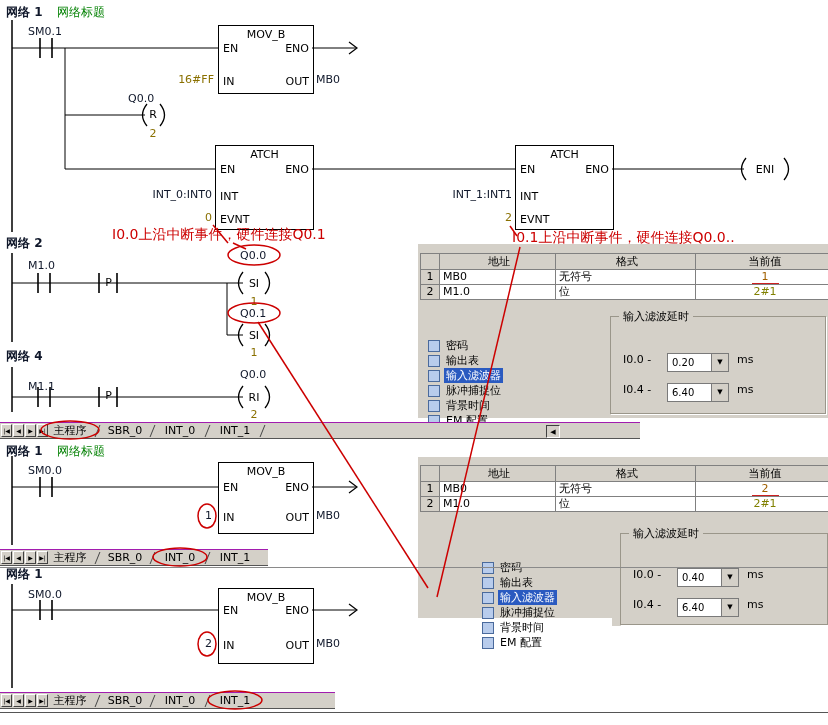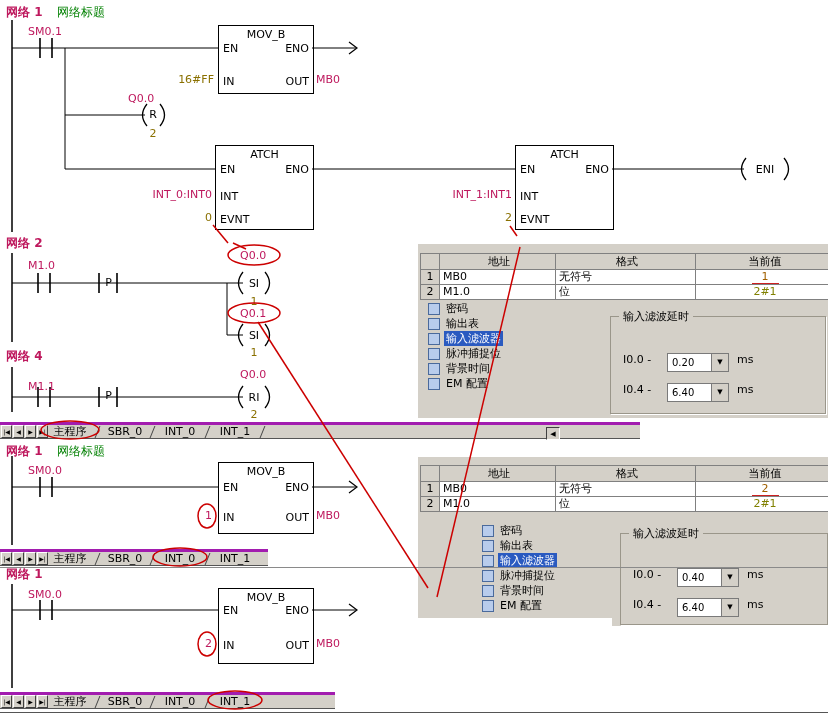--- a/index.html
+++ b/index.html
@@ -1,18 +1,18 @@
 <!DOCTYPE html>
 <html><head>
 <meta charset="utf-8">
 <style>
   html,body{margin:0;padding:0;background:#fff;}
   #screen{position:relative;width:828px;height:725px;background:#fff;overflow:hidden;
           font-family:"DejaVu Sans","Liberation Sans",sans-serif;font-size:11px;color:#000;}
-  .lbl{position:absolute;white-space:nowrap;color:#be185d;font-size:11px;line-height:12px;}
+  .lbl{position:absolute;white-space:nowrap;color:#0f172a;font-size:11px;line-height:12px;}
   .net-label{font-weight:bold;font-size:12px;}
   .net-title{color:#008000;font-size:12px;}
   .olive{color:#8a7000;}
   .ral{text-align:right;}
   .ctr{text-align:center;}
   .rnote{position:absolute;color:#cc0000;font-size:14px;white-space:nowrap;line-height:17px;}
   .rnote.multi{white-space:pre-line;line-height:19px;}
   .plc-box{position:absolute;border:1px solid #000;background:transparent;}
   .bt{position:absolute;top:2px;left:0;right:0;text-align:center;font-size:11px;}
   .pl{position:absolute;left:4px;font-size:11px;}
@@ -25,36 +25,36 @@
   .crow{display:flex;}
   .ccell{border-right:1px solid #808080;border-bottom:1px solid #808080;height:14px;line-height:14px;overflow:hidden;background:#fff;}
   .chead .ccell{background:#d4d0c8;text-align:center;height:15px;line-height:15px;}
   .cnum{width:18px;background:#d4d0c8;text-align:center;}
   .caddr{width:112px;padding-left:3px;}
   .cfmt{width:136px;padding-left:3px;}
   .cval{width:138px;text-align:center;}
   .valnum{color:#a06000;border-bottom:2px solid #cc2020;padding:0 10px;}
   .bitval{color:#808000;}
   
-  .tree{position:absolute;}
+  .tree{position:absolute;margin-top:37px;}
   .tree-item{display:flex;align-items:center;height:15px;white-space:nowrap;cursor:default;}
   .tree-icon{display:inline-block;width:10px;height:10px;background:#b8ccec;border:1px solid #4a6a9c;margin-right:4px;}
   .tree-label{padding:0 2px;font-size:11px;}
   .tree-item.selected .tree-label{background:#2a5ac0;color:#fff;}
   
   .groupbox{position:absolute;border:1px solid #9a968a;box-shadow:1px 1px 0 #ffffff;}
   .gb-title{position:absolute;top:-8px;left:8px;background:#d4d0c8;padding:0 4px;font-size:11px;white-space:nowrap;}
   .frow{position:absolute;left:12px;right:2px;height:20px;display:flex;}
   .f-lbl{width:44px;font-size:11px;white-space:nowrap;}
   .combo{display:inline-flex;width:62px;height:19px;background:#fff;border:1px solid #7a7a7a;box-sizing:border-box;}
   .combo-text{flex:1;padding-left:4px;line-height:17px;font-size:10px;}
   .combo-btn{width:16px;background:#d4d0c8;border-left:1px solid #7a7a7a;text-align:center;font-size:7px;line-height:17px;}
   .f-unit{margin-left:8px;font-size:11px;}
   
-  .tabbar{position:absolute;height:17px;background:#d4d0c8;border-top:3px solid #a21caf;border-bottom:1px solid #555;
+  .tabbar{position:absolute;height:17px;background:#d4d0c8;border-top:1px solid #a21caf;border-bottom:1px solid #555;
           display:flex;align-items:center;box-sizing:border-box;}
   .navbtn{width:11px;height:13px;margin-left:1px;background:#d4d0c8;border:1px solid;border-color:#fff #404040 #404040 #fff;
           font-size:6px;line-height:10px;text-align:center;padding:0;font-family:inherit;}
   .tab{min-width:40px;text-align:center;font-size:11px;padding:0 2px;white-space:nowrap;cursor:default;}
   .tabsep{width:1px;height:12px;background:#444;transform:skewX(-22deg);margin:0 5px;}
   .scrollbtn{position:absolute;left:546px;top:2px;width:14px;height:13px;background:#d4d0c8;border:1px solid;
              border-color:#404040 #fff #fff #404040;font-size:7px;line-height:11px;text-align:center;padding:0;}
   .hline{position:absolute;left:0;width:828px;border-top:1px solid #8a8a8a;height:0;}
 </style>
 </head>
@@ -136,20 +136,22 @@
   <div class="coil-letter" style="left:244px;top:329px;width:20px;">SI</div>
   <div class="lbl olive ctr" style="left:244px;top:347px;width:20px;">1</div>
 
   <div class="lbl net-label" style="left:6px;top:350px;">网络 4</div>
   <div class="lbl" style="left:28px;top:381px;">M1.1</div>
   <div class="coil-letter" style="left:101px;top:389px;width:15px;">P</div>
   <div class="lbl" style="left:240px;top:369px;">Q0.0</div>
   <div class="coil-letter" style="left:244px;top:391px;width:20px;">RI</div>
   <div class="lbl olive ctr" style="left:244px;top:409px;width:20px;">2</div>
 
+  <div class="rnote" style="left:112px;top:226px;">I0.0上沿中断事件，硬件连接Q0.1</div>
+  <div class="rnote" style="left:512px;top:229px;">I0.1上沿中断事件，硬件连接Q0.0..</div>
 
   <div class="chart" style="left:420px;top:253px;">
     <div class="crow chead">
       <div class="ccell cnum"></div>
       <div class="ccell caddr">地址</div>
       <div class="ccell cfmt">格式</div>
       <div class="ccell cval">当前值</div>
     </div>
     <div class="crow">
       <div class="ccell cnum">1</div>

